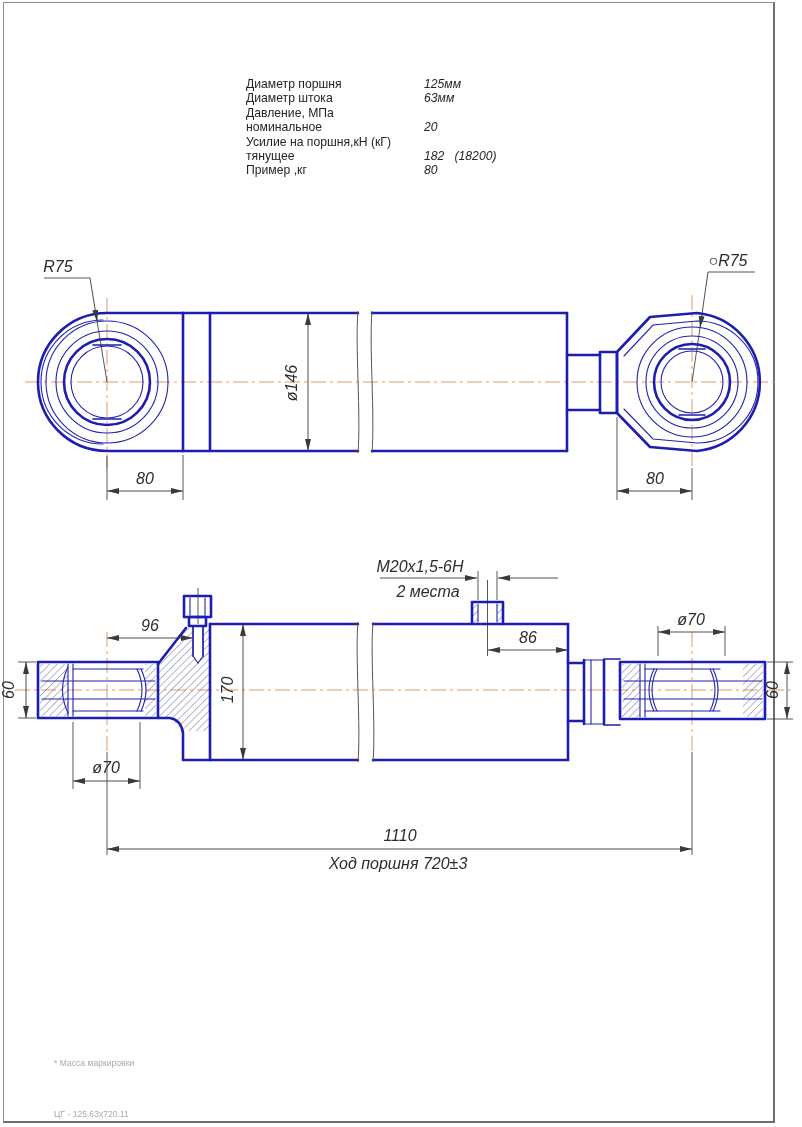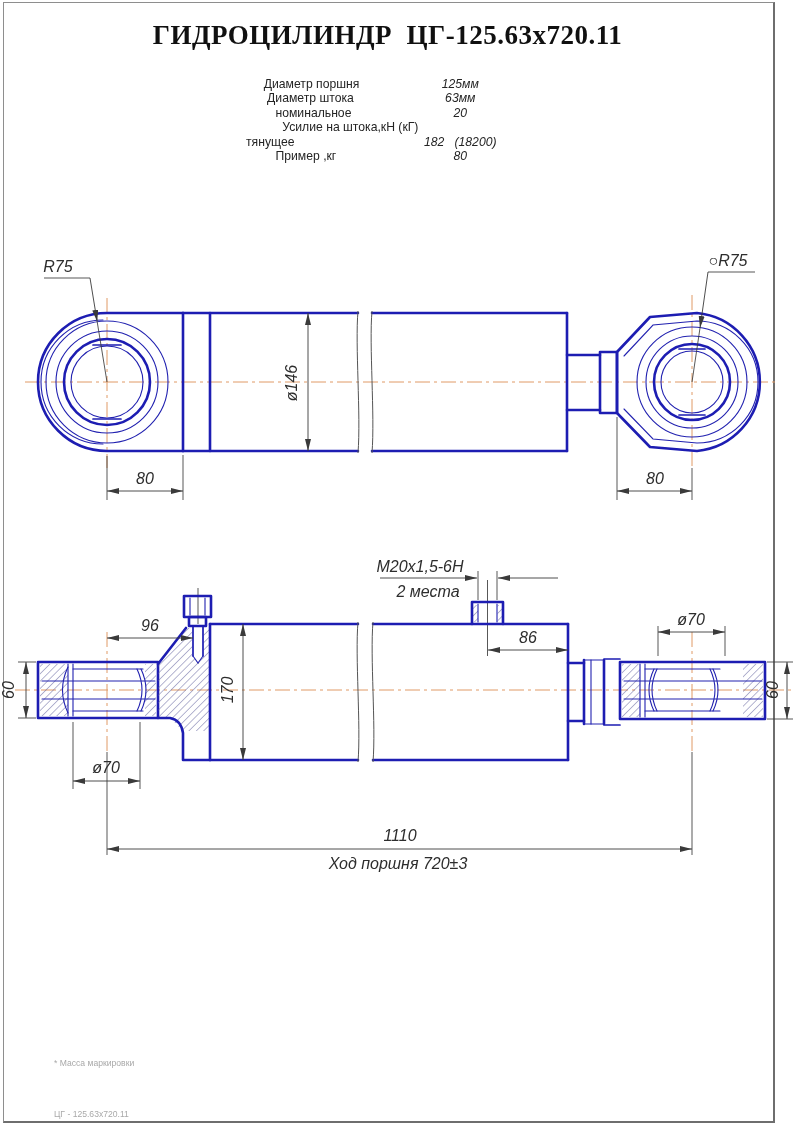--- a/index.html
+++ b/index.html
@@ -4,21 +4,21 @@
 <style>
   html,body{margin:0;padding:0;background:#fff;}
   .page{position:relative;width:802px;height:1127px;background:#fff;overflow:hidden;
         font-family:"Liberation Sans",sans-serif;}
   .frame{position:absolute;left:3px;top:2px;width:769px;height:1118px;
          border:1.5px solid #8e8e8e;border-right:2.5px solid #6e6e6e;border-bottom:2.5px solid #6e6e6e;}
   .title{position:absolute;left:0;top:20px;width:775px;text-align:center;
          font-family:"Liberation Serif",serif;font-weight:bold;font-size:27px;color:#101010;
          letter-spacing:.5px;white-space:pre;}
   .specs{position:absolute;left:246px;top:77px;font-size:12.2px;color:#242424;line-height:14.4px;}
-  .specs .row{display:flex;justify-content:center;}
+  .specs .row{display:flex;}
   .specs .lbl{width:178px;white-space:pre;}
   .specs .val{white-space:pre;font-style:italic;}
   .footer{position:absolute;left:54px;top:1021px;font-size:8.6px;color:#a9a9a9;line-height:17px;white-space:pre;}
   svg{position:absolute;left:0;top:0;}
   svg text{font-family:"Liberation Sans",sans-serif;font-style:italic;fill:#2d2d2d;}
   .dimtx{font-size:16px;}
   .bT{stroke:#1d1db2;stroke-width:2.6;fill:none;stroke-linecap:round;stroke-linejoin:round;}
   .bM{stroke:#1d1db2;stroke-width:1.7;fill:none;stroke-linecap:round;}
   .bt{stroke:#2222b0;stroke-width:1.1;fill:none;stroke-linecap:round;}
   .ext{stroke:#3a3a3a;stroke-width:.85;fill:none;}
@@ -28,37 +28,40 @@
   .brk{stroke:#555;stroke-width:1;fill:none;}
   .hat{fill:url(#hp);stroke:none;}
   .wht{fill:#fff;stroke:none;}
 </style>
 </head>
 <body>
 
 <div class="page">
   <div class="frame"></div>
 
-  <div class="title">ГИДРОЦИЛИНДР  ЦГ-125.63х720.11</div>
 
   <div class="specs">
     <div class="row">
         <span class="lbl">Диаметр поршня</span>
         <span class="val">125мм</span>
       </div>
     <div class="row">
         <span class="lbl">Диаметр штока</span>
         <span class="val">63мм</span>
       </div>
     <div class="row">
+        <span class="lbl">Давление, МПа</span>
+        <span class="val"></span>
+      </div>
+    <div class="row">
         <span class="lbl">номинальное</span>
         <span class="val">20</span>
       </div>
     <div class="row">
-        <span class="lbl">Усилие на штока,кН (кГ)</span>
+        <span class="lbl">Усилие на поршня,кН (кГ)</span>
         <span class="val"></span>
       </div>
     <div class="row">
         <span class="lbl">тянущее</span>
         <span class="val">182   (18200)</span>
       </div>
     <div class="row">
         <span class="lbl">Пример ,кг</span>
         <span class="val">80</span>
       </div>

